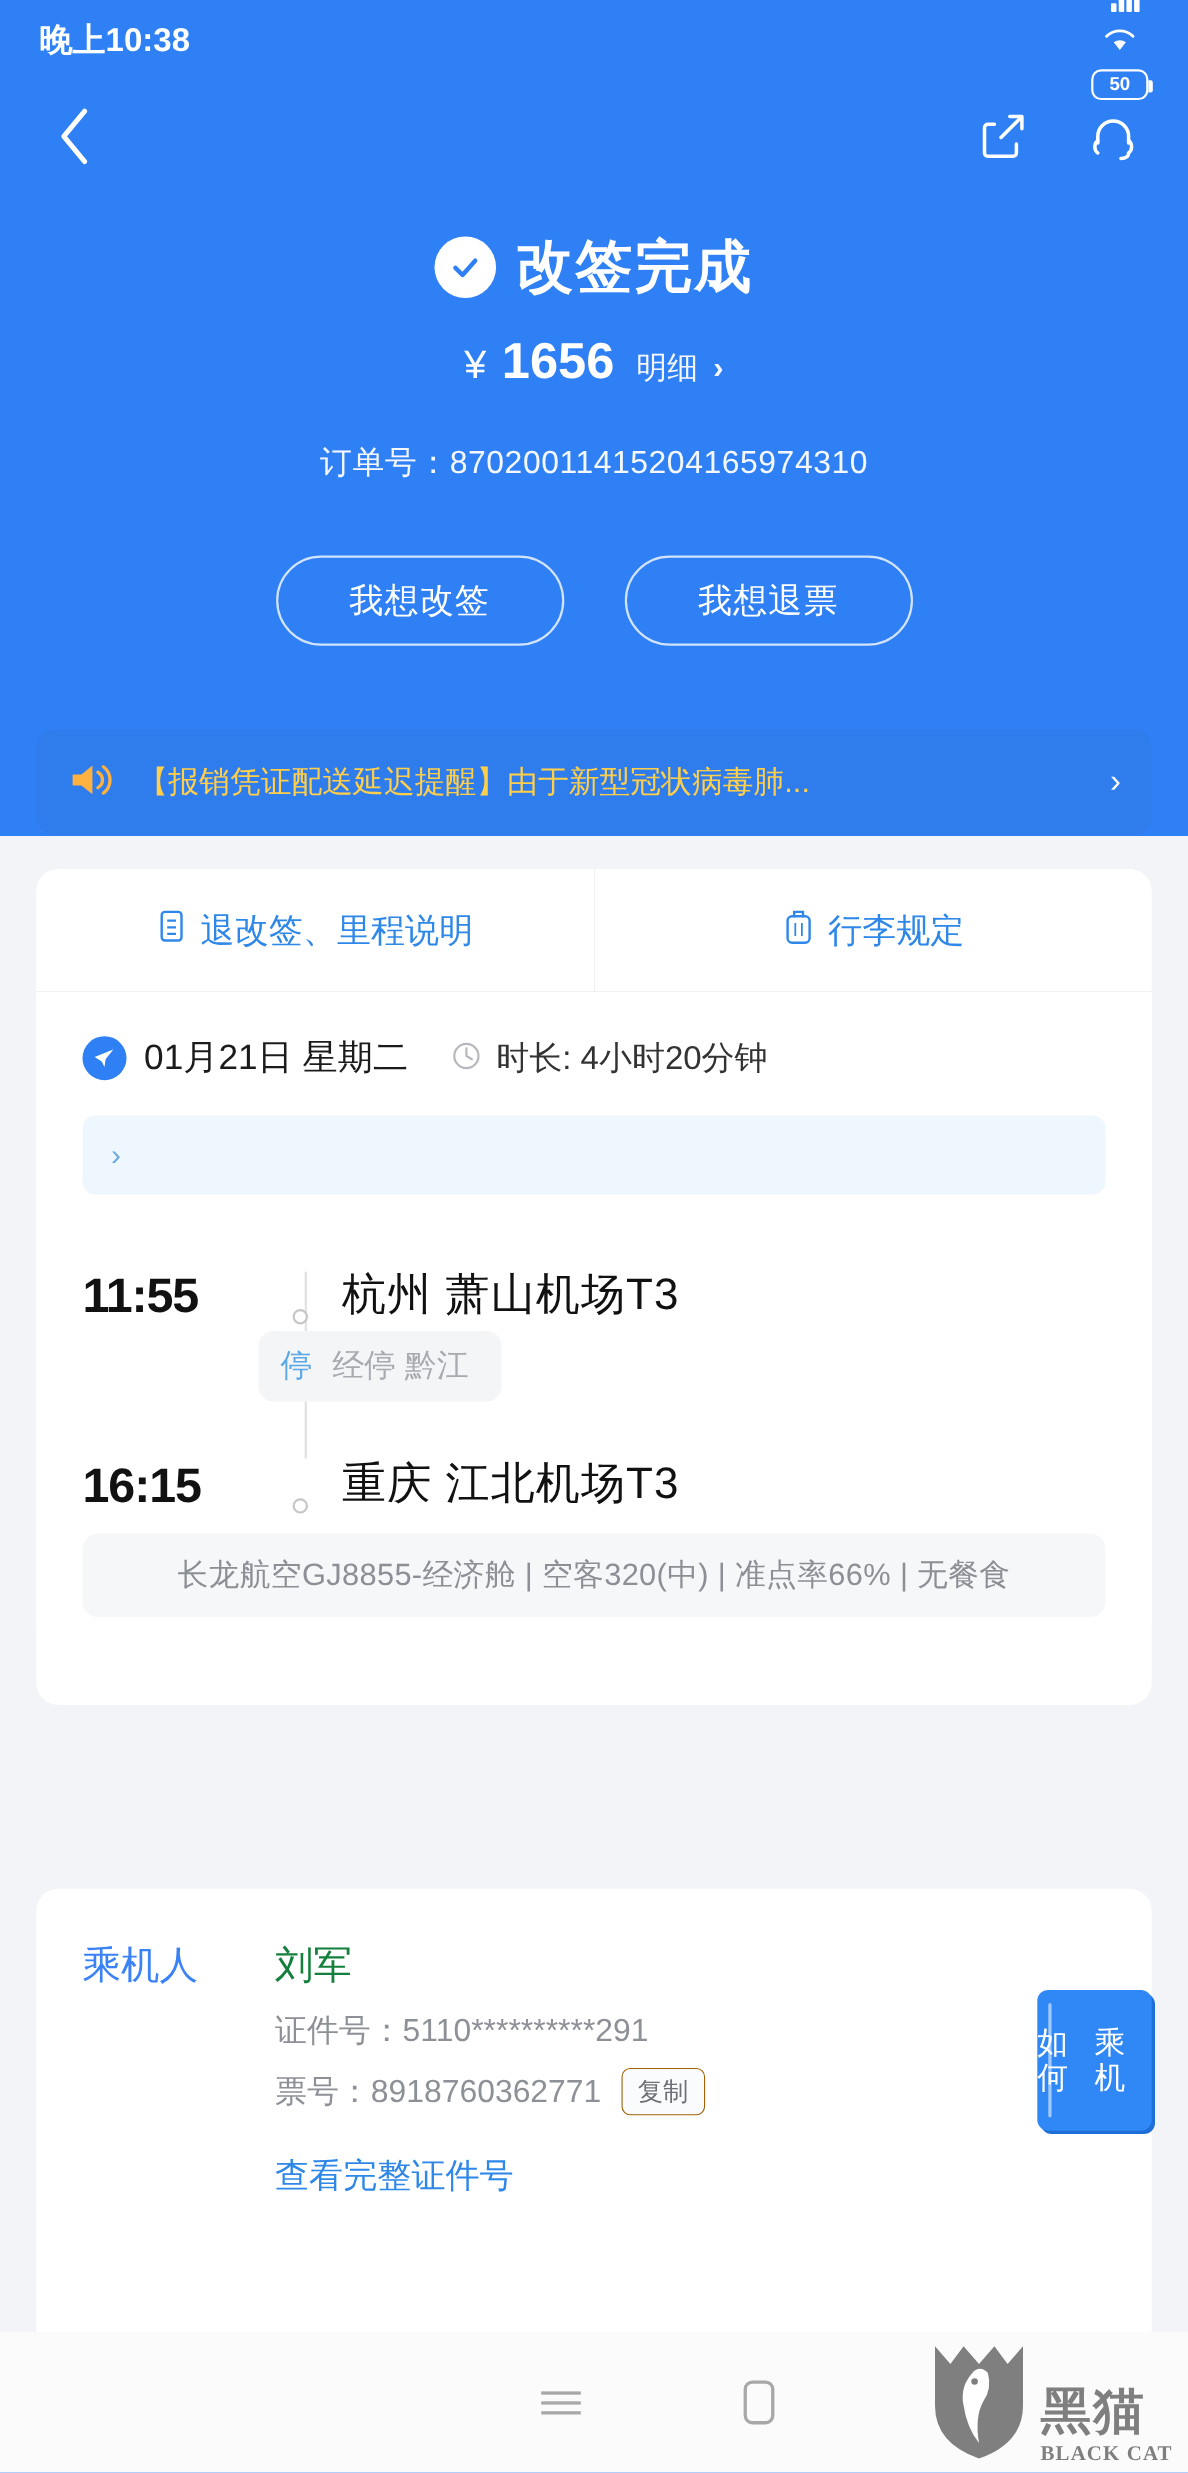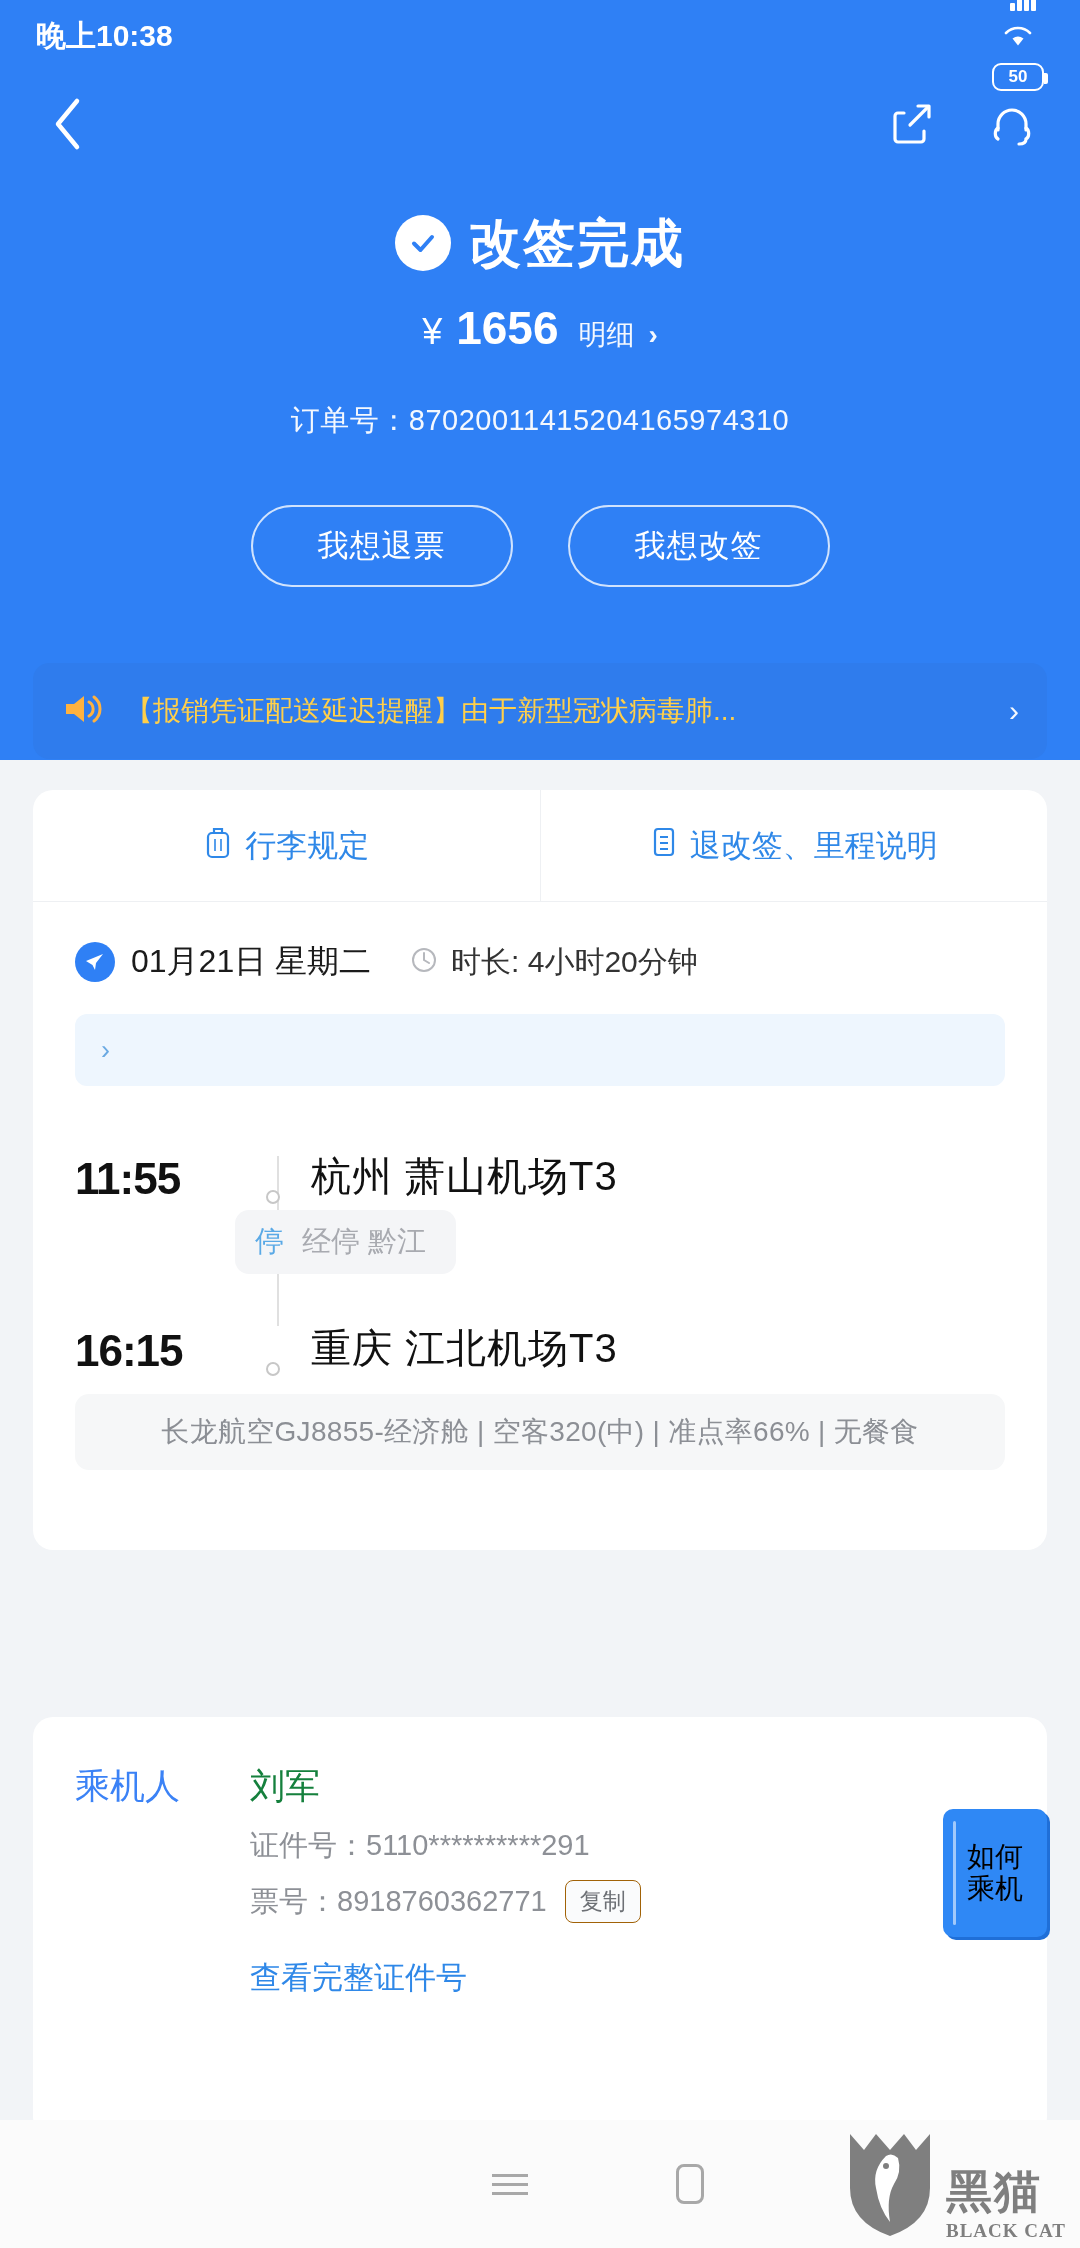--- a/index.html
+++ b/index.html
@@ -168,22 +168,22 @@
   .pax-detail { margin-left:175px; margin-top:16px; }
   .pax-line { font-size:29px; color:#8d9096; display:flex; align-items:center; gap:18px; margin-top:14px; }
   .copy-btn {
     border:1px solid #a16207; border-radius:8px; background:#fafbfc;
     color:#6d7075; font-size:23px; padding:5px 14px;
   }
   .full-id-link { margin-left:175px; margin-top:34px; font-size:31px; color:#2f88e8; }
 
   .howto {
     position:absolute; right:0px; top:92px; width:104px; height:128px;
-    background:#2f88f5; border-radius:10px; color:#000000;
-    display:flex; flex-direction:column; align-items:center; justify-content:center;
+    background:#2f88f5; border-radius:10px; color:#ffffff;
+    display:flex; align-items:center; justify-content:center;
     font-size:28px; line-height:1.15; box-shadow:3px 3px 0 #1f6fd8;
   }
   .howto::before{
     content:""; position:absolute; left:10px; top:12px; bottom:12px; width:3px;
     background:rgba(255,255,255,.55); border-radius:2px;
   }
 
   
   .botnav {
     position:absolute; left:0; bottom:0; width:1080px; height:128px;
@@ -272,56 +272,56 @@
       <span class="price-detail">明细</span>
       <span class="price-chevron">›</span>
     </div>
 
     <div class="order-no">
       <span>订单号：</span><span>87020011415204165974310</span>
     </div>
   </div>
 
   <div class="actions">
+    <div class="oline-btn">我想改签</div>
     <div class="oline-btn">我想退票</div>
-    <div class="oline-btn">我想改签</div>
   </div>
 
   <div class="notice">
     <span>
       <svg width="44" height="40" viewBox="0 0 44 40">
         <path d="M5 15 H13 L23 7 V33 L13 25 H5 Z" fill="#ffb23f"></path>
         <path d="M28 13 a8 8 0 0 1 0 14" stroke="#ffb23f" stroke-width="3" fill="none" stroke-linecap="round"></path>
         <path d="M33 8 a15 15 0 0 1 0 24" stroke="#ffb23f" stroke-width="3" fill="none" stroke-linecap="round"></path>
       </svg>
     </span>
     <span class="notice-text">【报销凭证配送延迟提醒】由于新型冠状病毒肺...</span>
     <span class="notice-chevron">›</span>
   </div>
 
   <div class="card" id="flight-card" style="height:760px;">
     <div class="card-tabs">
       <div class="card-tab">
         <span>
+          <svg width="28" height="34" viewBox="0 0 28 34">
+            <rect x="5" y="4" width="18" height="26" rx="3" stroke="#2f88e8" stroke-width="2.2" fill="none"></rect>
+            <path d="M10 12 H18 M10 18 H18 M10 24 H18" stroke="#2f88e8" stroke-width="2"></path>
+          </svg>
+        </span>
+        <span>退改签、里程说明</span>
+      </div>
+      <div class="card-tab">
+        <span>
           <svg width="30" height="34" viewBox="0 0 30 34">
             <rect x="5" y="8" width="20" height="24" rx="4" stroke="#2f88e8" stroke-width="2.2" fill="none"></rect>
             <path d="M11 8 V4 h8 v4" stroke="#2f88e8" stroke-width="2.2" fill="none" stroke-linecap="round"></path>
             <path d="M12 14 V26 M18 14 V26" stroke="#2f88e8" stroke-width="1.6"></path>
           </svg>
         </span>
         <span>行李规定</span>
-      </div>
-      <div class="card-tab">
-        <span>
-          <svg width="28" height="34" viewBox="0 0 28 34">
-            <rect x="5" y="4" width="18" height="26" rx="3" stroke="#2f88e8" stroke-width="2.2" fill="none"></rect>
-            <path d="M10 12 H18 M10 18 H18 M10 24 H18" stroke="#2f88e8" stroke-width="2"></path>
-          </svg>
-        </span>
-        <span>退改签、里程说明</span>
       </div>
     </div>
   </div>
 
   <div class="flight-body">
     <div class="date-row">
       <span class="plane-badge">
         <svg width="24" height="24" viewBox="0 0 24 24">
           <path d="M3 11 L20 4 L13 13 L12 20 L9.5 15 L3 11 Z" fill="#fff"></path>
         </svg>

